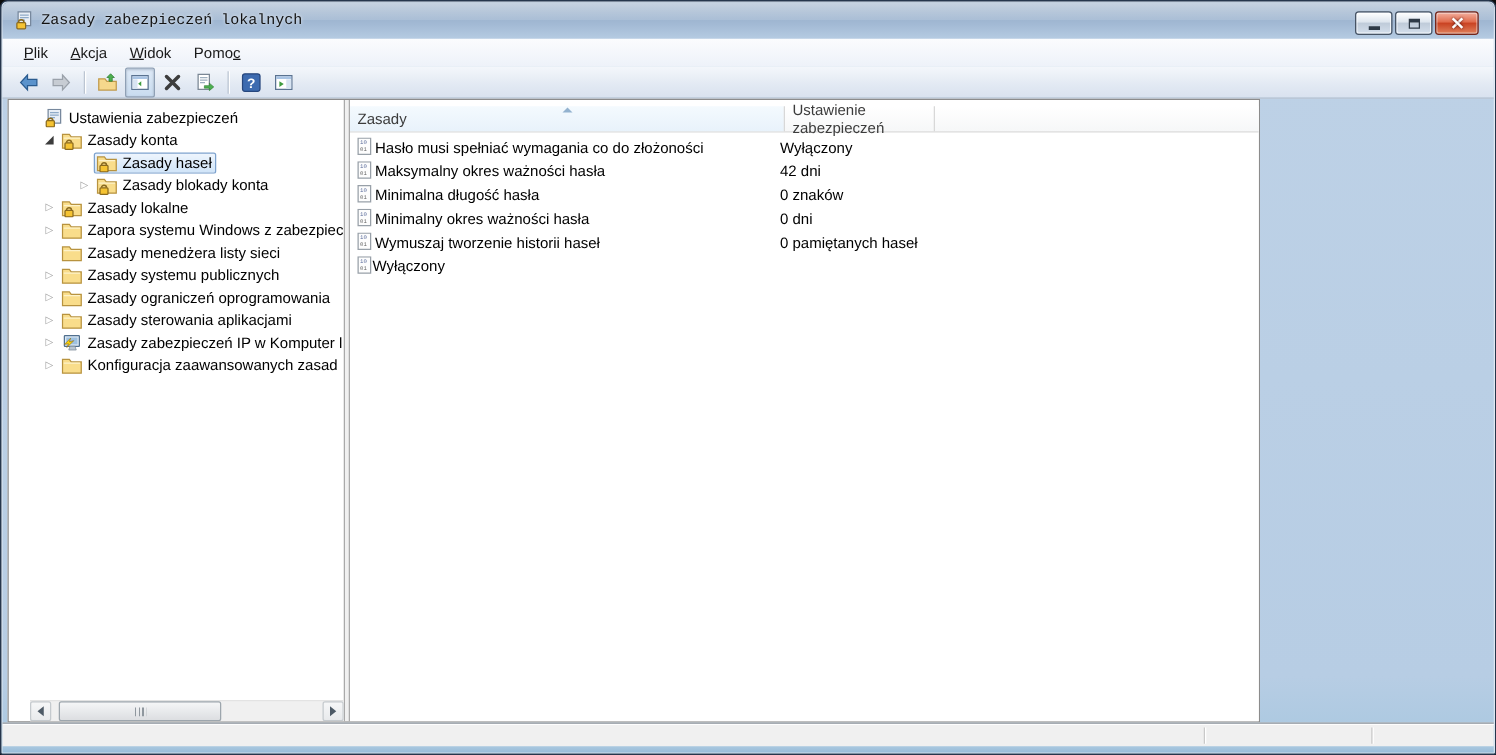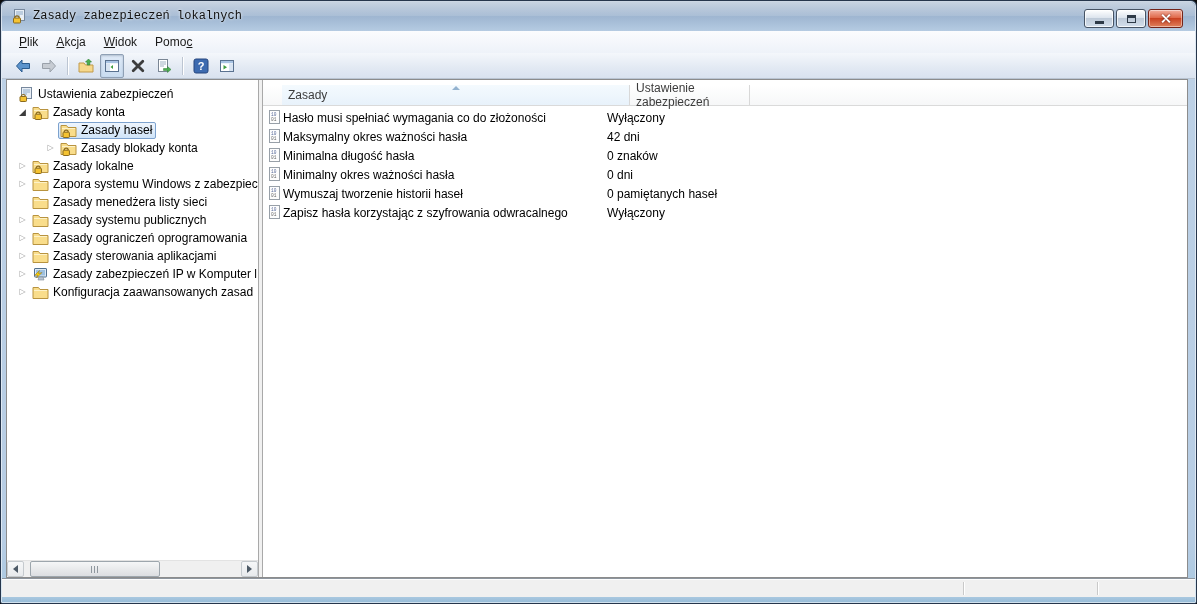--- a/index.html
+++ b/index.html
@@ -35,21 +35,21 @@
   .menu-item{display:flex;align-items:center;padding:0 9px;color:#1a1a1a;cursor:default;}
   .menu-item u{text-decoration:underline;}
   
   .toolbar{position:absolute;top:52px;left:1px;right:1px;height:26px;display:flex;align-items:center;
     background:linear-gradient(180deg,#f4f7fb,#e2e9f3 60%,#d9e2ef);border-bottom:1px solid #b9c4d2;padding-left:8px;}
   .tbtn{display:flex;align-items:center;justify-content:center;padding:3px;border:1px solid transparent;border-radius:2px;margin:0 1px;}
   .tbtn.pressed{border-color:#8fa0b5;background:linear-gradient(180deg,#dfeaf7,#c9dcf0);box-shadow:inset 0 1px 2px rgba(40,60,90,.25);}
   .tsep{width:1px;height:18px;background:#bcc5d2;box-shadow:1px 0 0 #fff;margin:0 5px;}
   .tbtn svg{display:block;}
   
-  .content{position:absolute;top:78px;left:5px;width:1182px;height:499px;display:flex;border:1px solid #8c8c8c;background:#fff;}
+  .content{position:absolute;top:78px;left:5px;width:1002px;height:499px;display:flex;border:1px solid #8c8c8c;background:#fff;padding-left:17px;}
   .tree-pane{position:relative;width:252px;background:#fff;border-right:1px solid #a9a9a9;overflow:hidden;flex:none;}
   .splitter{width:4px;background:#f0f0f0;border-right:1px solid #a9a9a9;flex:none;}
   .list-pane{position:relative;flex:1;background:#fff;overflow:hidden;}
   
   .tree-rows{padding-top:5px;}
   .trow{height:18px;display:flex;align-items:center;white-space:nowrap;overflow:hidden;padding-left:8px;cursor:default;}
   .trow.level2{padding-left:36px;}
   .arrow{width:15px;flex:none;text-align:center;font-family:"DejaVu Sans",sans-serif;font-size:8px;line-height:18px;color:#a0a0a0;}
   .state-none .arrow::before{content:"";}
   .state-collapsed .arrow::before{content:"▷";}
@@ -68,21 +68,21 @@
   .hscroll{position:absolute;left:0;right:0;bottom:0;height:17px;background:#f0f0f0;display:flex;border-top:1px solid #e3e3e3;}
   .sbtn{width:17px;height:16px;flex:none;background:linear-gradient(180deg,#f6f7f8,#e8eaec);border:1px solid #c5cace;border-radius:2px;display:flex;align-items:center;justify-content:center;}
   .tri-l{width:0;height:0;border:4px solid transparent;border-right:5px solid #4d5a66;margin-left:-4px;}
   .tri-r{width:0;height:0;border:4px solid transparent;border-left:5px solid #4d5a66;margin-right:-4px;}
   .strack{position:relative;flex:1;}
   .sthumb{position:absolute;left:6px;top:0;width:130px;height:16px;background:linear-gradient(180deg,#f5f6f7,#dcdee1);border:1px solid #9da6ad;border-radius:2px;display:flex;align-items:center;justify-content:center;}
   .grip{width:9px;height:7px;background:repeating-linear-gradient(90deg,#8f979e 0 1px,transparent 1px 3px);}
   
   .lheader{display:flex;height:21px;margin-top:5px;border-bottom:1px solid #dadada;background:linear-gradient(180deg,#ffffff,#f6f7f8);}
   .hcol{display:flex;align-items:center;padding-left:6px;border-right:1px solid #d8d8d8;color:#3c3c3c;position:relative;cursor:default;}
-  .hcol1{width:348px;background:linear-gradient(180deg,#f4fafe,#e8f2fb);margin-left:19px;}
+  .hcol1{width:348px;background:linear-gradient(180deg,#f4fafe,#e8f2fb);}
   .hcol2{width:120px;}
   .hfill{flex:1;}
   .sortarrow{position:absolute;top:1px;left:50%;margin-left:-4px;width:0;height:0;border:4px solid transparent;border-bottom:4px solid #93b2cf;border-top:none;}
   
   .lrows{padding-top:2px;}
   .lrow{height:19px;display:flex;align-items:center;white-space:nowrap;cursor:default;}
   .licon{width:13px;height:15px;flex:none;margin-left:5px;}
   .lname{margin-left:2px;width:324px;overflow:hidden;flex:none;color:#000;}
   .lvalue{color:#000;}
   
@@ -495,21 +495,20 @@
           </div>
 
           <div class="lrow">
             <span class="licon">
               <svg width="13" height="15" viewBox="0 0 13 15">
                 <rect x="1.5" y="0.5" width="10" height="13" fill="#fdfdfd" stroke="#98a0a8"></rect>
                 <text x="3" y="5.5" font-size="4.5" fill="#5a6b9a" font-family="Liberation Mono, monospace">10</text>
                 <text x="3" y="11" font-size="4.5" fill="#666666" font-family="Liberation Mono, monospace">01</text>
               </svg>
             </span>
-            <span class="lname">Zapisz hasła korzystając z szyfrowania odwracalnego</span>
             <span class="lvalue">Wyłączony</span>
           </div>
         </div>
     </div>
   </div>
 
   <div class="statusbar">
     <span class="ssep s1"></span>
     <span class="ssep s2"></span>
   </div>

